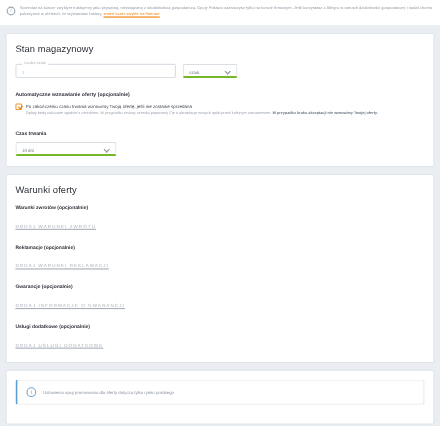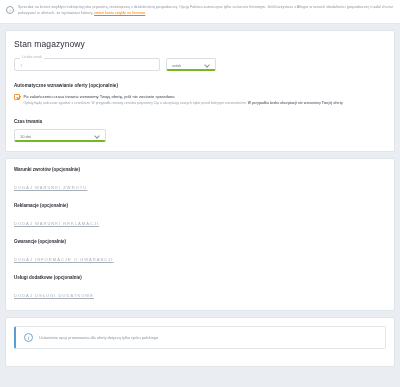--- a/index.html
+++ b/index.html
@@ -249,20 +249,21 @@
   </div>
 
   <div class="dur-label">Czas trwania</div>
   <div class="dur-select">
     <span class="select-value">10 dni</span>
     <span class="chev"></span>
   </div>
 </div>
 
 <div class="card">
+  <div class="card-title">Warunki oferty</div>
 
   <div class="cond-item">
     <div class="cond-title">Warunki zwrotów (opcjonalnie)</div>
     <a class="cond-link" href="#">DODAJ WARUNKI ZWROTU</a>
   </div>
   <div class="cond-item">
     <div class="cond-title">Reklamacje (opcjonalnie)</div>
     <a class="cond-link" href="#">DODAJ WARUNKI REKLAMACJI</a>
   </div>
   <div class="cond-item">

